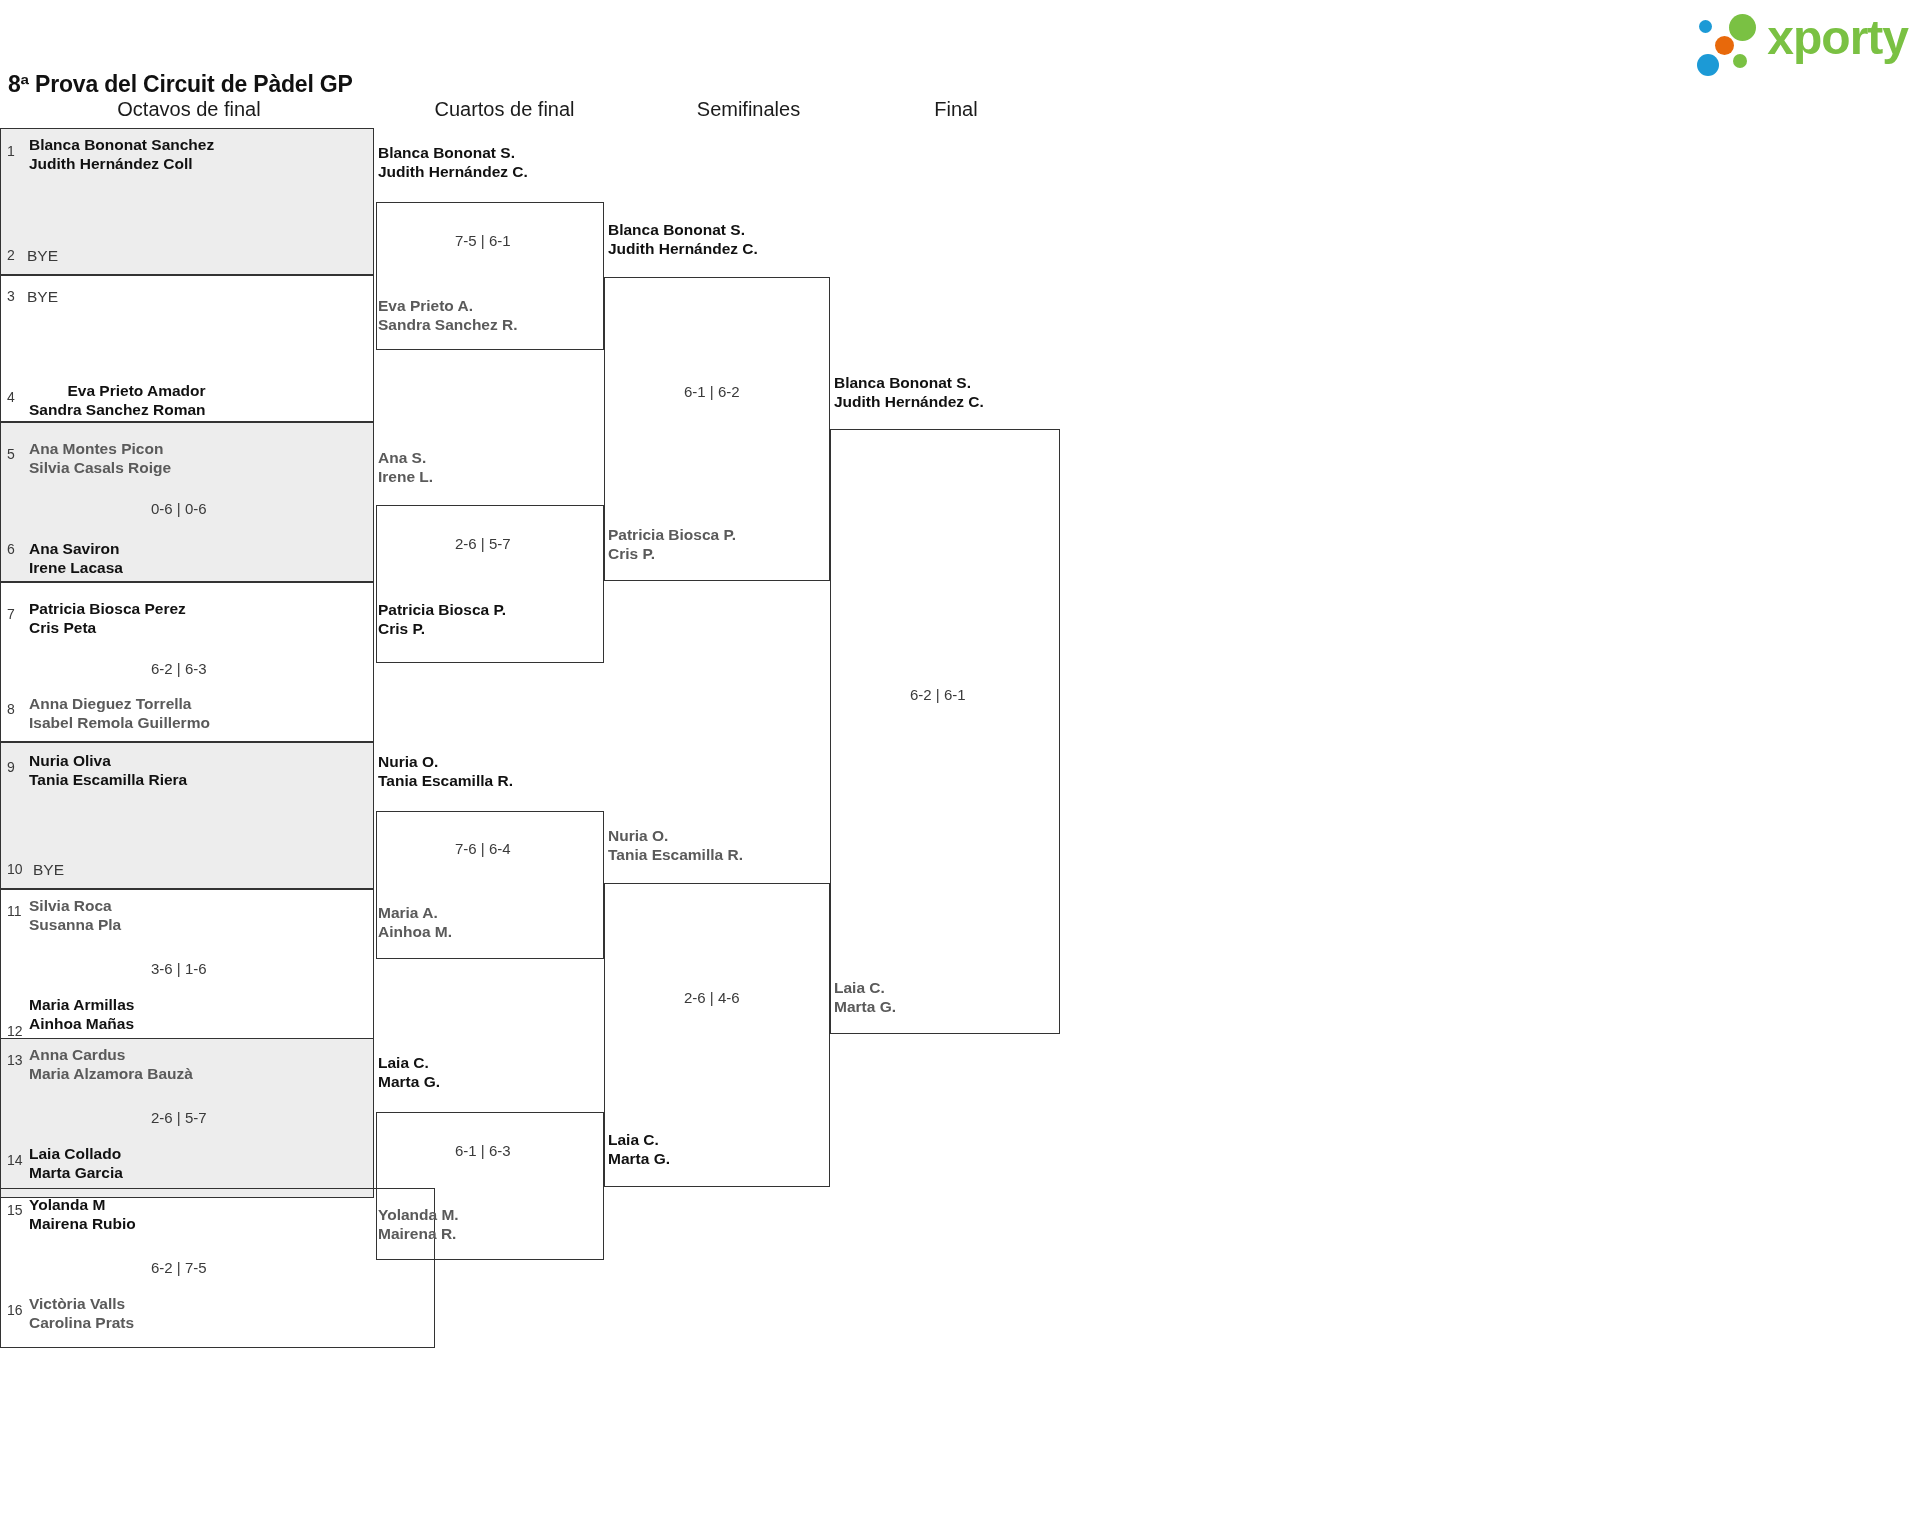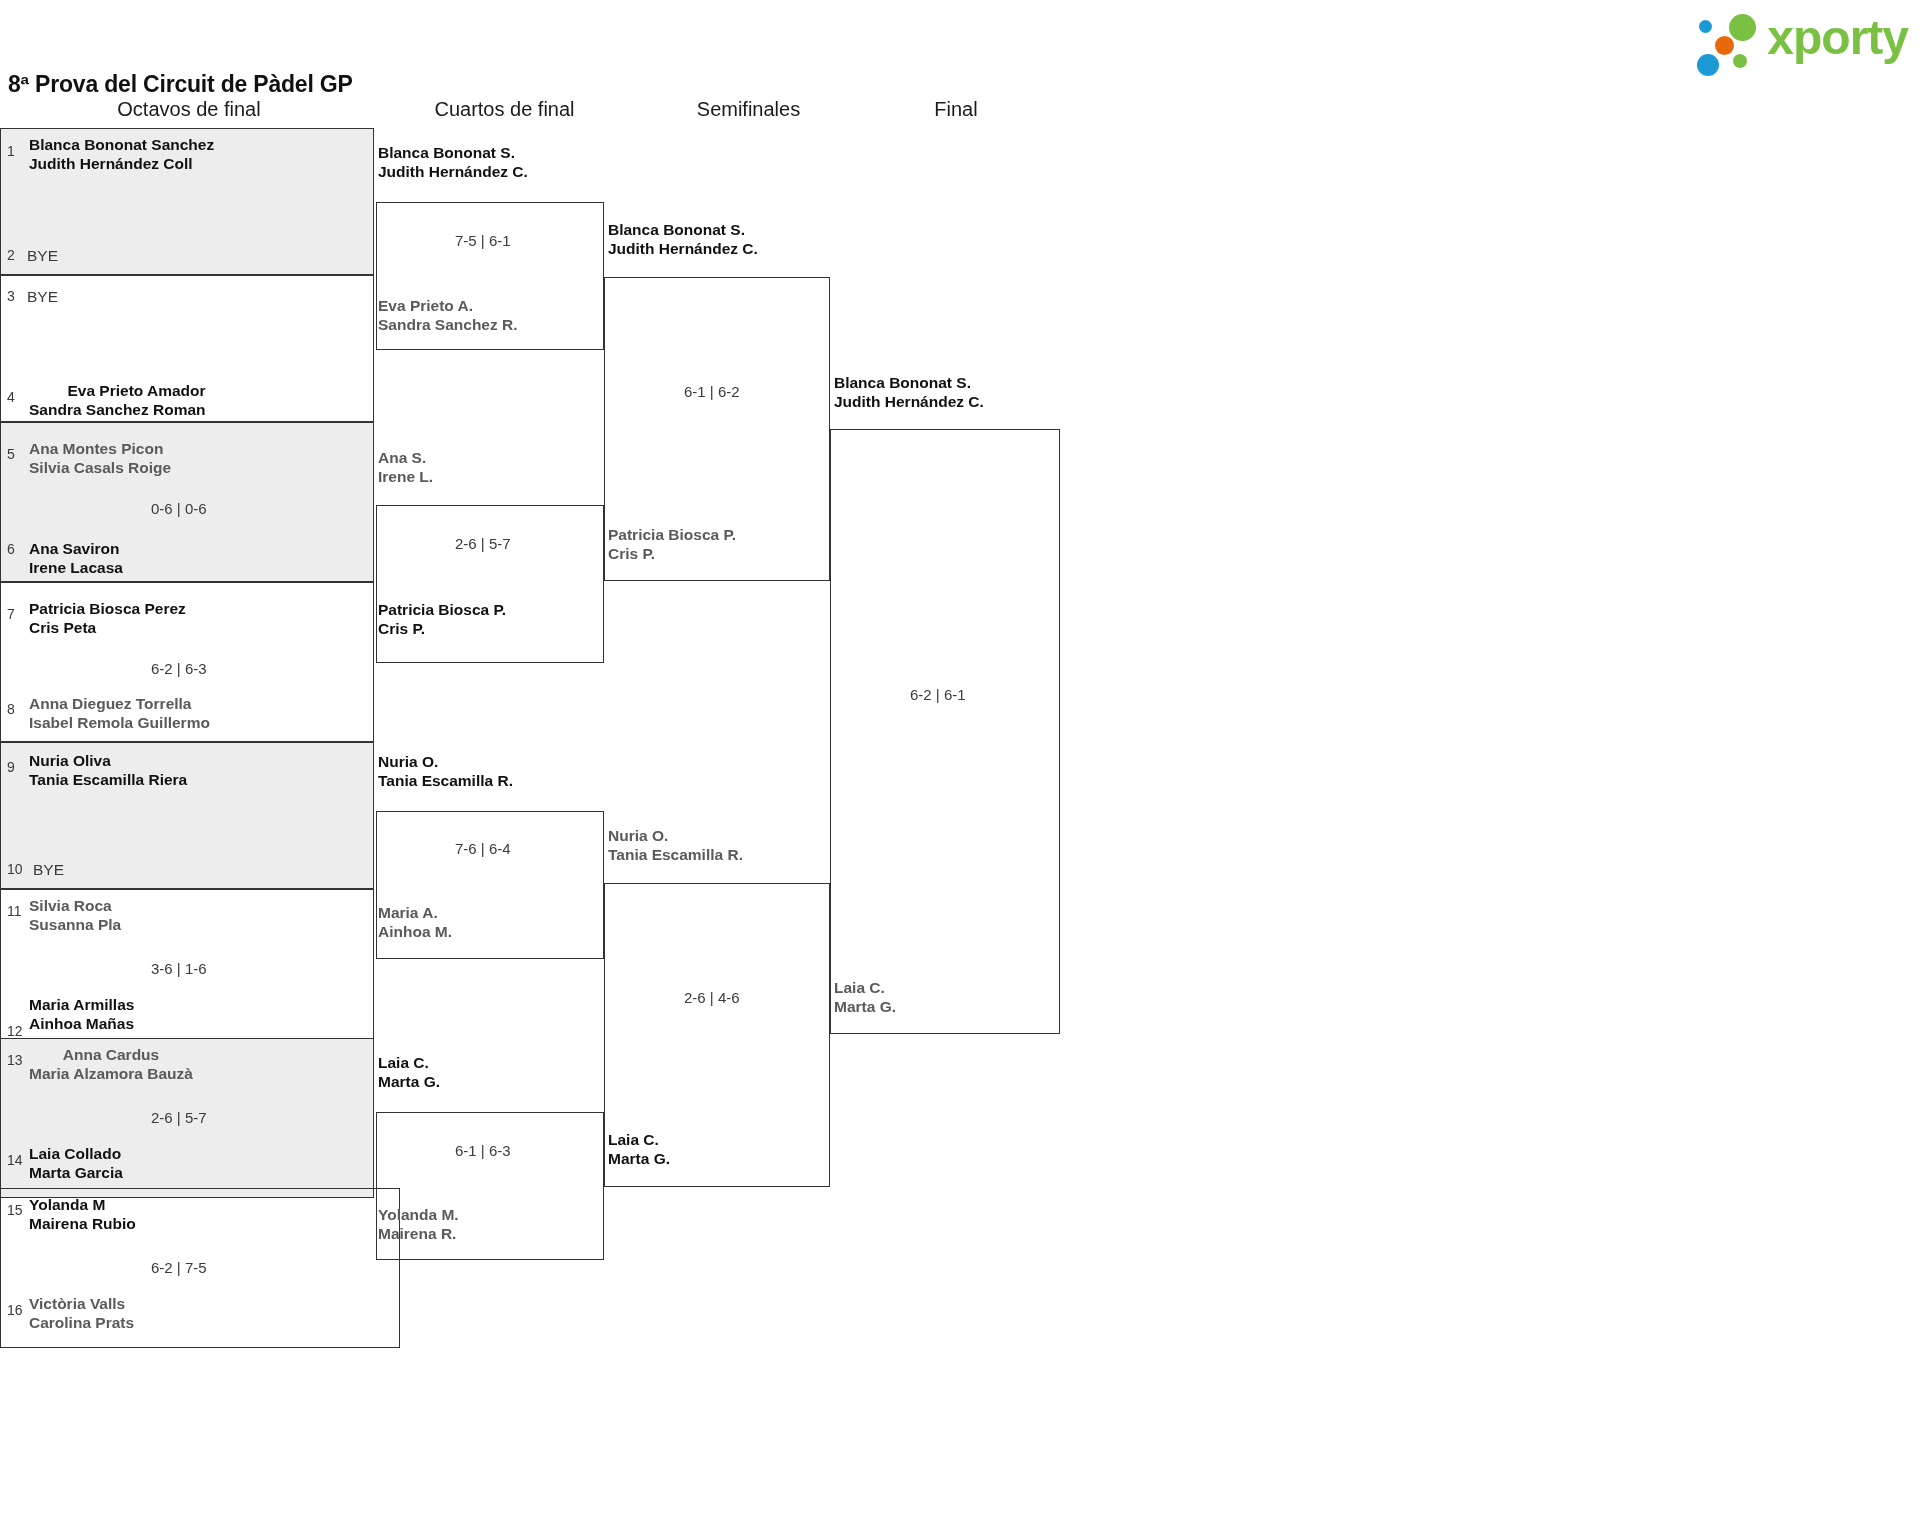--- a/index.html
+++ b/index.html
@@ -188,27 +188,27 @@
   <div class="r1-cell" style="left:0px; top:889px; width:374px; height:160px;">
     <span class="seed" style="top:13px;">11</span>
     <span class="team loser" style="top:6px;"><span>Silvia Roca</span><br><span>Susanna Pla</span></span>
     <span class="score" style="left:150px; top:70px;">3-6 | 1-6</span>
     <span class="seed" style="top:113px;margin-top:20px;">12</span>
     <span class="team winner" style="top:105px;"><span>Maria Armillas</span><br><span>Ainhoa Mañas</span></span>
   </div>
 
   <div class="r1-cell shaded" style="left:0px; top:1038px; width:374px; height:160px;">
     <span class="seed" style="top:13px;">13</span>
-    <span class="team loser" style="top:6px;text-align:center;"><span>Anna Cardus</span><br><span>Maria Alzamora Bauzà</span></span>
+    <span class="team loser" style="top:6px;"><span>Anna Cardus</span><br><span>Maria Alzamora Bauzà</span></span>
     <span class="score" style="left:150px; top:70px;">2-6 | 5-7</span>
     <span class="seed" style="top:113px;">14</span>
     <span class="team winner" style="top:105px;"><span>Laia Collado</span><br><span>Marta Garcia</span></span>
   </div>
 
-  <div class="r1-cell" style="left:0px; top:1188px; width:400px; height:160px;">
+  <div class="r1-cell" style="left:0px; top:1188px; width:435px; height:160px;">
     <span class="seed" style="top:13px;">15</span>
     <span class="team winner" style="top:6px;"><span>Yolanda M</span><br><span>Mairena Rubio</span></span>
     <span class="score" style="left:150px; top:70px;">6-2 | 7-5</span>
     <span class="seed" style="top:113px;">16</span>
     <span class="team loser" style="top:105px;"><span>Victòria Valls</span><br><span>Carolina Prats</span></span>
   </div>
 
   <span class="team winner" style="left:378px; top:143px;"><span>Blanca Bononat S.</span><br><span>Judith Hernández C.</span></span>
   <div class="conn" style="left:376px; top:202px; width:228px; height:148px;"></div>
   <span class="score" style="left:455px; top:232px;">7-5 | 6-1</span>

